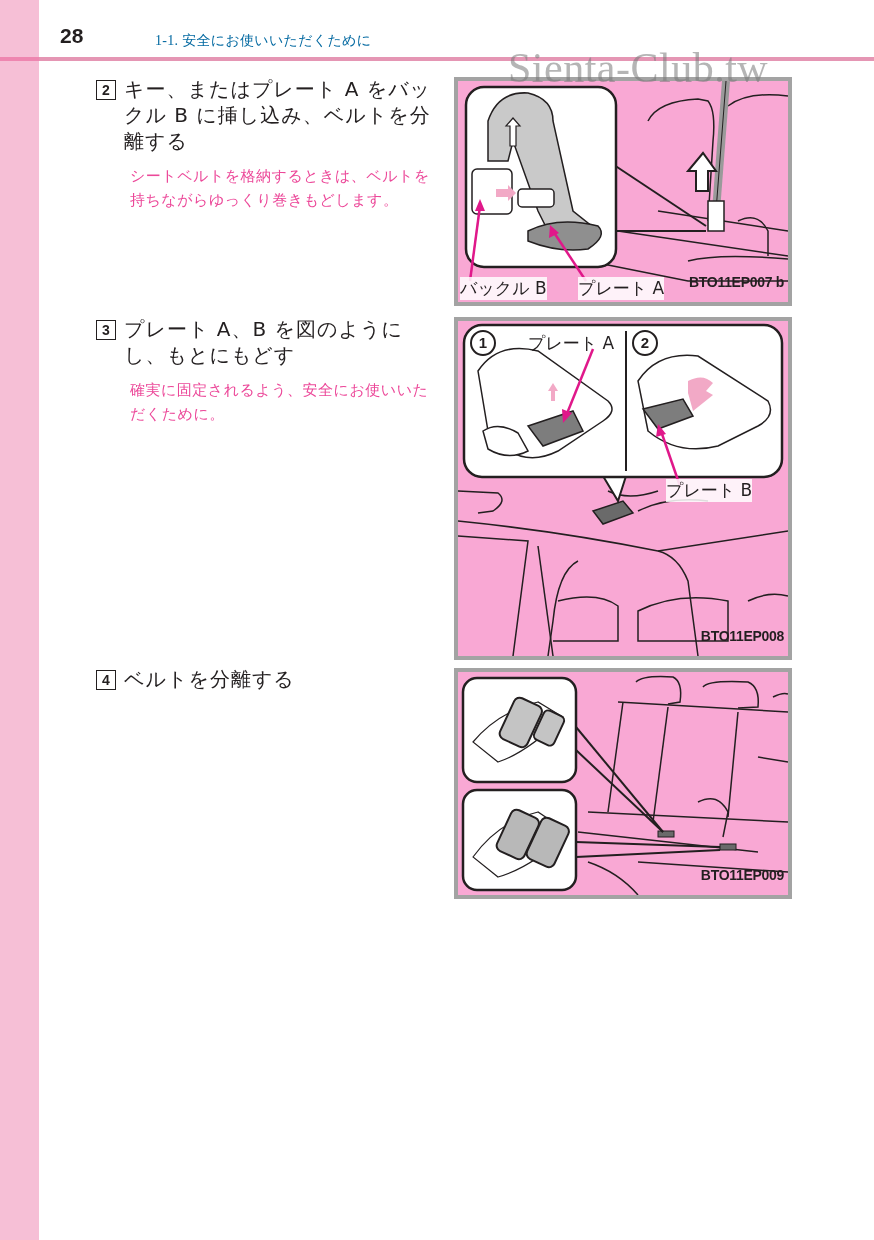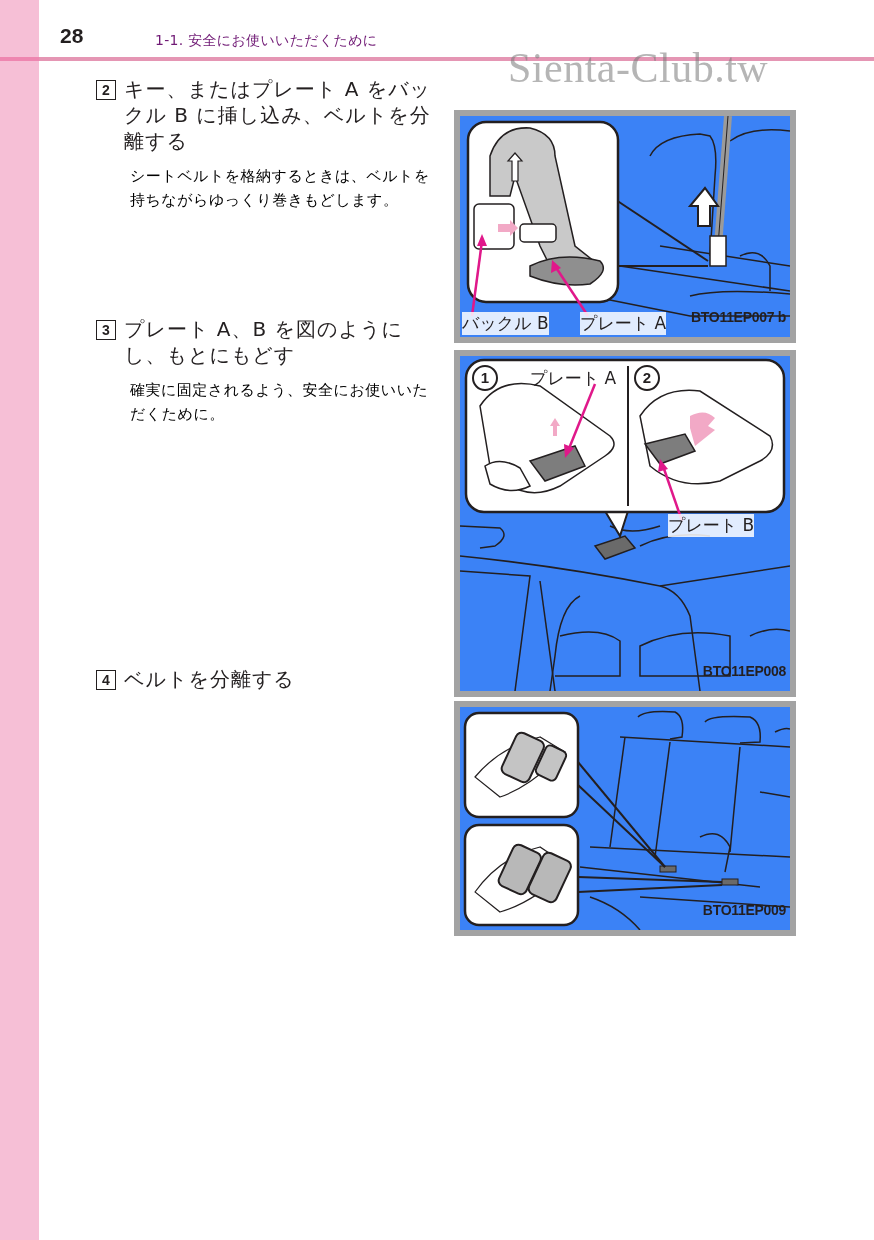--- a/index.html
+++ b/index.html
@@ -3,30 +3,30 @@
 <meta charset="utf-8">
 <style>
   html, body { margin:0; padding:0; }
   body { width:874px; height:1240px; background:#ffffff; position:relative; overflow:hidden;
          font-family:"DejaVu Sans", sans-serif; color:#231f20; }
   .side-tab { position:absolute; left:0; top:0; width:39px; height:1240px; background:#f6bfd6; }
   .rule { position:absolute; left:0; top:57px; width:874px; height:4px; background:#e596b4; }
   .rule-left { position:absolute; left:0; top:57px; width:39px; height:4px; background:#ee86b0; }
   .page-num { position:absolute; left:60px; top:24px; font-family:"Liberation Sans", sans-serif;
               font-weight:bold; font-size:21px; color:#231f20; }
-  .section-title { position:absolute; left:155px; top:32px; font-size:14px; color:#701a75; letter-spacing:0.3px; }
+  .section-title { position:absolute; left:155px; top:32px; font-size:14px; color:#0369a1; letter-spacing:0.3px;font-family:Liberation Serif, serif; }
   .watermark { position:absolute; left:508px; top:44px; font-family:Liberation Serif, serif;
                font-size:42px; color:rgba(120,120,120,0.55); letter-spacing:0.5px; white-space:nowrap; }
   .step { position:absolute; left:96px; width:345px; }
   .step-head { display:flex; align-items:flex-start; }
   .num-box { flex:0 0 auto; width:18px; height:18px; border:1.5px solid #231f20; font-family:"Liberation Sans", sans-serif;
              font-weight:bold; font-size:14px; text-align:center; line-height:18px; margin-top:4px; margin-right:8px; }
   .step-title { font-size:20px; line-height:26px; color:#231f20; letter-spacing:1px; }
-  .step-desc { margin-left:34px; margin-top:10px; font-size:15px; line-height:24px; color:#000000; letter-spacing:0.5px; }
-  .figure { position:absolute; border:6px solid #a3a3a3; background:#3b82f6; overflow:hidden;margin-top:33px; }
+  .step-desc { margin-left:34px; margin-top:10px; font-size:15px; line-height:24px; color:#ec4899; letter-spacing:0.5px; }
+  .figure { position:absolute; border:4px solid #a3a3a3; background:#f9a8d4; overflow:hidden; }
   .figure svg { position:absolute; left:0; top:0; }
   .fig-code { position:absolute; right:4px; bottom:12px; font-family:"Liberation Sans", sans-serif;
               font-weight:bold; font-size:14px; color:#231f20; letter-spacing:-0.3px; }
   .callout-label { position:absolute; font-size:17px; color:#231f20; background:rgba(255,255,255,0.85); white-space:nowrap; }
   .circled { position:absolute; width:22px; height:22px; border:2px solid #231f20; border-radius:50%;
              font-family:"Liberation Sans", sans-serif; font-weight:bold; font-size:15px; text-align:center; line-height:22px; background:#fff; }
 </style>
 </head>
 <body>
 

